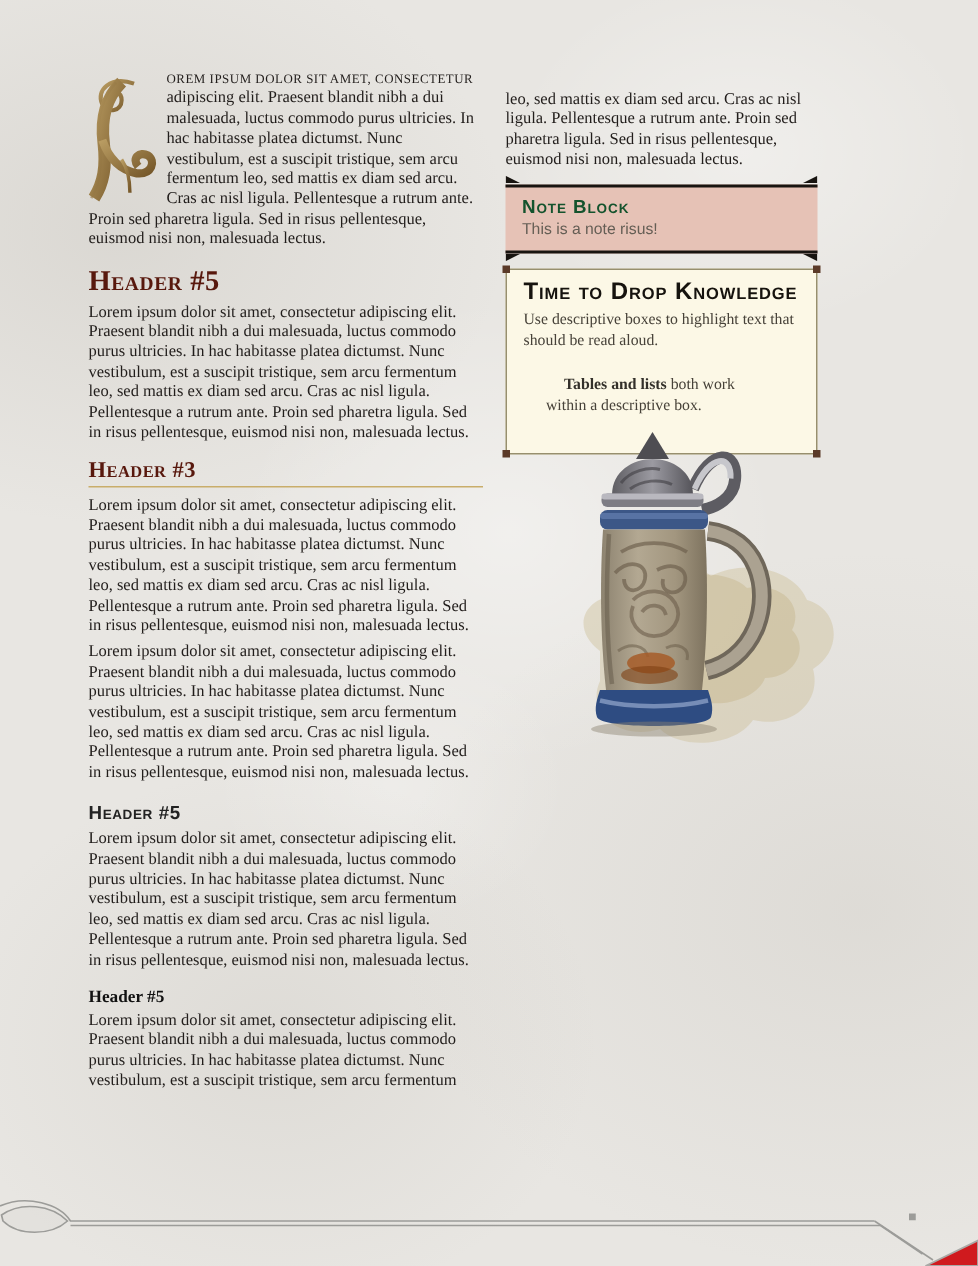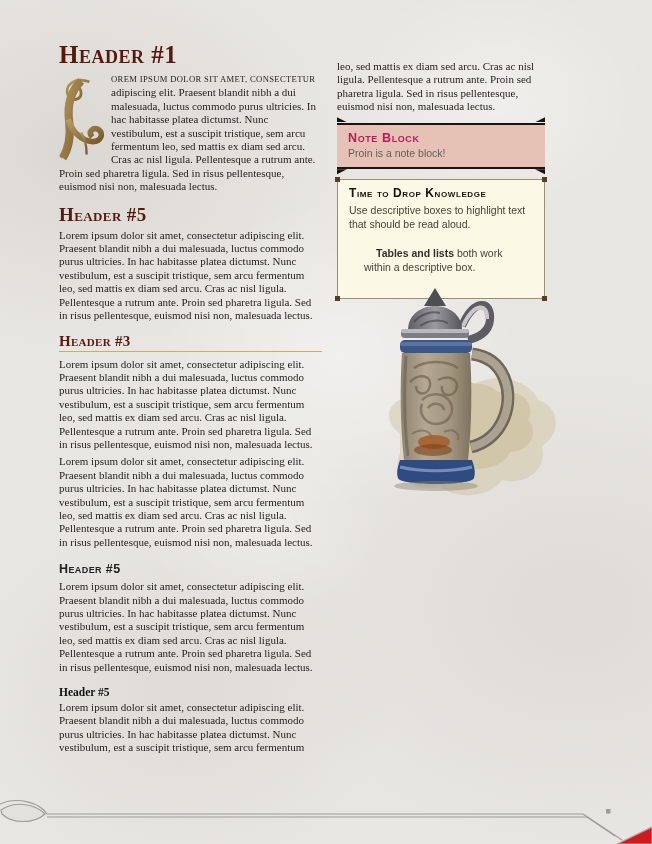--- a/index.html
+++ b/index.html
@@ -32,43 +32,42 @@
   .dropcap-wrap{float:left;width:46px;height:88px;margin:3px 6px 0 0;}
   .lead-caps{text-transform:uppercase;font-size:8.6px;letter-spacing:0.35px;font-weight:400;}
 
   
   .note{position:relative;margin:9px 0 0;background:#e6c2b6;border-top:2.5px solid #181410;border-bottom:2.5px solid #181410;padding:6px 11px 8px;}
   .note-tri{position:absolute;width:10px;height:5px;background:#181410;}
   .nt-tl{top:-7.5px;left:0;clip-path:polygon(0 0,0 100%,100% 100%);}
   .nt-tr{top:-7.5px;right:0;clip-path:polygon(100% 0,0 100%,100% 100%);}
   .nt-bl{bottom:-7.5px;left:0;clip-path:polygon(0 100%,0 0,100% 0);}
   .nt-br{bottom:-7.5px;right:0;clip-path:polygon(100% 100%,0 0,100% 0);}
-  .note-title{font-family:"Liberation Sans",sans-serif;font-variant:small-caps;font-weight:700;font-size:12.5px;color:#be185d;letter-spacing:0.6px;}
+  .note-title{font-family:"Liberation Sans",sans-serif;font-variant:small-caps;font-weight:700;font-size:12.5px;color:#14532d;letter-spacing:0.6px;}
   .note-body{font-family:"Liberation Sans",sans-serif;font-size:10.5px;color:#655e55;margin-top:2px;}
 
   
   .desc{position:relative;margin:10px 0 0;background:#fcf8e6;border:1px solid #978f6e;padding:6px 11px 9px;}
   .desc-dot{position:absolute;width:5px;height:5px;background:#5b3a28;}
   .dd-tl{top:-3px;left:-3px;} .dd-tr{top:-3px;right:-3px;}
   .dd-bl{bottom:-3px;left:-3px;} .dd-br{bottom:-3px;right:-3px;}
-  .desc-title{font-family:"Liberation Sans",sans-serif;font-variant:small-caps;font-weight:700;font-size:12px;color:#16130e;letter-spacing:0.6px;}
-  .desc-body{font-family:Liberation Sans, sans-serif;font-size:10.5px;line-height:14px;color:#474239;margin:3px 0 0;}
+  .desc-title{font-family:"Liberation Sans",sans-serif;font-variant:small-caps;font-weight:700;font-size:16px;color:#16130e;letter-spacing:0.6px;}
+  .desc-body{font-family:Liberation Serif, serif;font-size:10.5px;line-height:14px;color:#474239;margin:3px 0 0;}
   .desc-body.indent{margin:15px;text-indent:12px;}
   .desc-body b{color:#33302a;}
 
   .stein{position:absolute;left:370px;top:284px;width:194px;height:226px;}
   .footer-art{position:absolute;left:0;top:784px;width:652px;height:60px;}
 </style>
 </head>
 <body>
 
 <div class="page">
 
   <div class="col col-left">
-    <h1>Header #1</h1>
 
     <p class="body-p">
       <span class="dropcap-wrap">
         <svg viewBox="0 0 50 95" width="46" height="88">
           <defs>
             <linearGradient id="gold" x1="0" y1="0" x2="1" y2="1">
               <stop offset="0" stop-color="#b99c62"></stop>
               <stop offset="1" stop-color="#76582a"></stop>
             </linearGradient>
           </defs>
@@ -101,21 +100,21 @@
 
   <div class="col col-right">
     <p class="body-p" style="margin-top:0;">leo, sed mattis ex diam sed arcu. Cras ac nisl ligula. Pellentesque a rutrum ante. Proin sed pharetra ligula. Sed in risus pellentesque, euismod nisi non, malesuada lectus.</p>
 
     <div class="note">
       <i class="note-tri nt-tl"></i>
       <i class="note-tri nt-tr"></i>
       <i class="note-tri nt-bl"></i>
       <i class="note-tri nt-br"></i>
       <div class="note-title">Note Block</div>
-      <div class="note-body">Proin is a note block!</div>
+      <div class="note-body">This is a note risus!</div>
     </div>
 
     <div class="desc">
       <i class="desc-dot dd-tl"></i>
       <i class="desc-dot dd-tr"></i>
       <i class="desc-dot dd-bl"></i>
       <i class="desc-dot dd-br"></i>
       <div class="desc-title">Time to Drop Knowledge</div>
       <p class="desc-body">Use descriptive boxes to highlight text that should be read aloud.</p>
       <p class="desc-body indent"><b>Tables and lists</b><span> both work within a descriptive box.</span></p>

